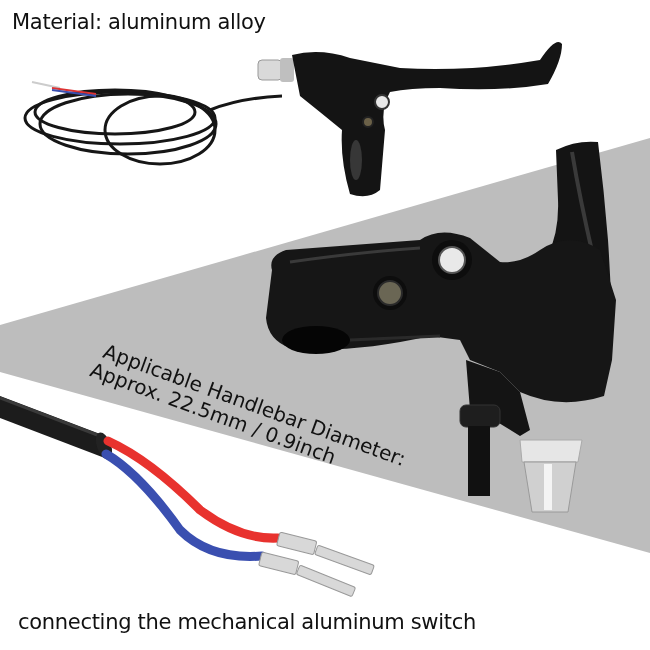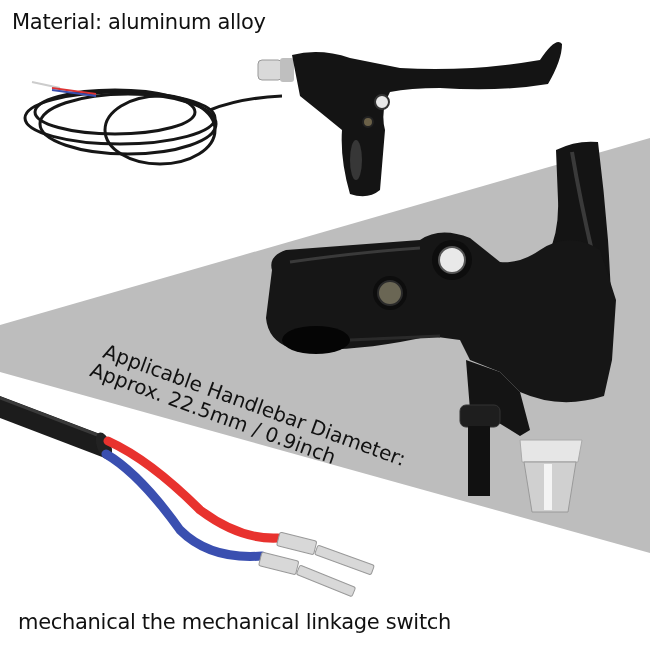--- a/index.html
+++ b/index.html
@@ -89,14 +89,14 @@
     </g>
   </svg>
 
   <div class="caption caption-top">Material: aluminum alloy</div>
 
   <div class="spec">
     <div>Applicable Handlebar Diameter:</div>
     <div class="l2">Approx. 22.5mm / 0.9inch</div>
   </div>
 
-  <div class="caption caption-bottom">mechanical the mechanical linkage switch</div>
+  <div class="caption caption-bottom">connecting the mechanical aluminum switch</div>
 </div>
 
 </body></html>

